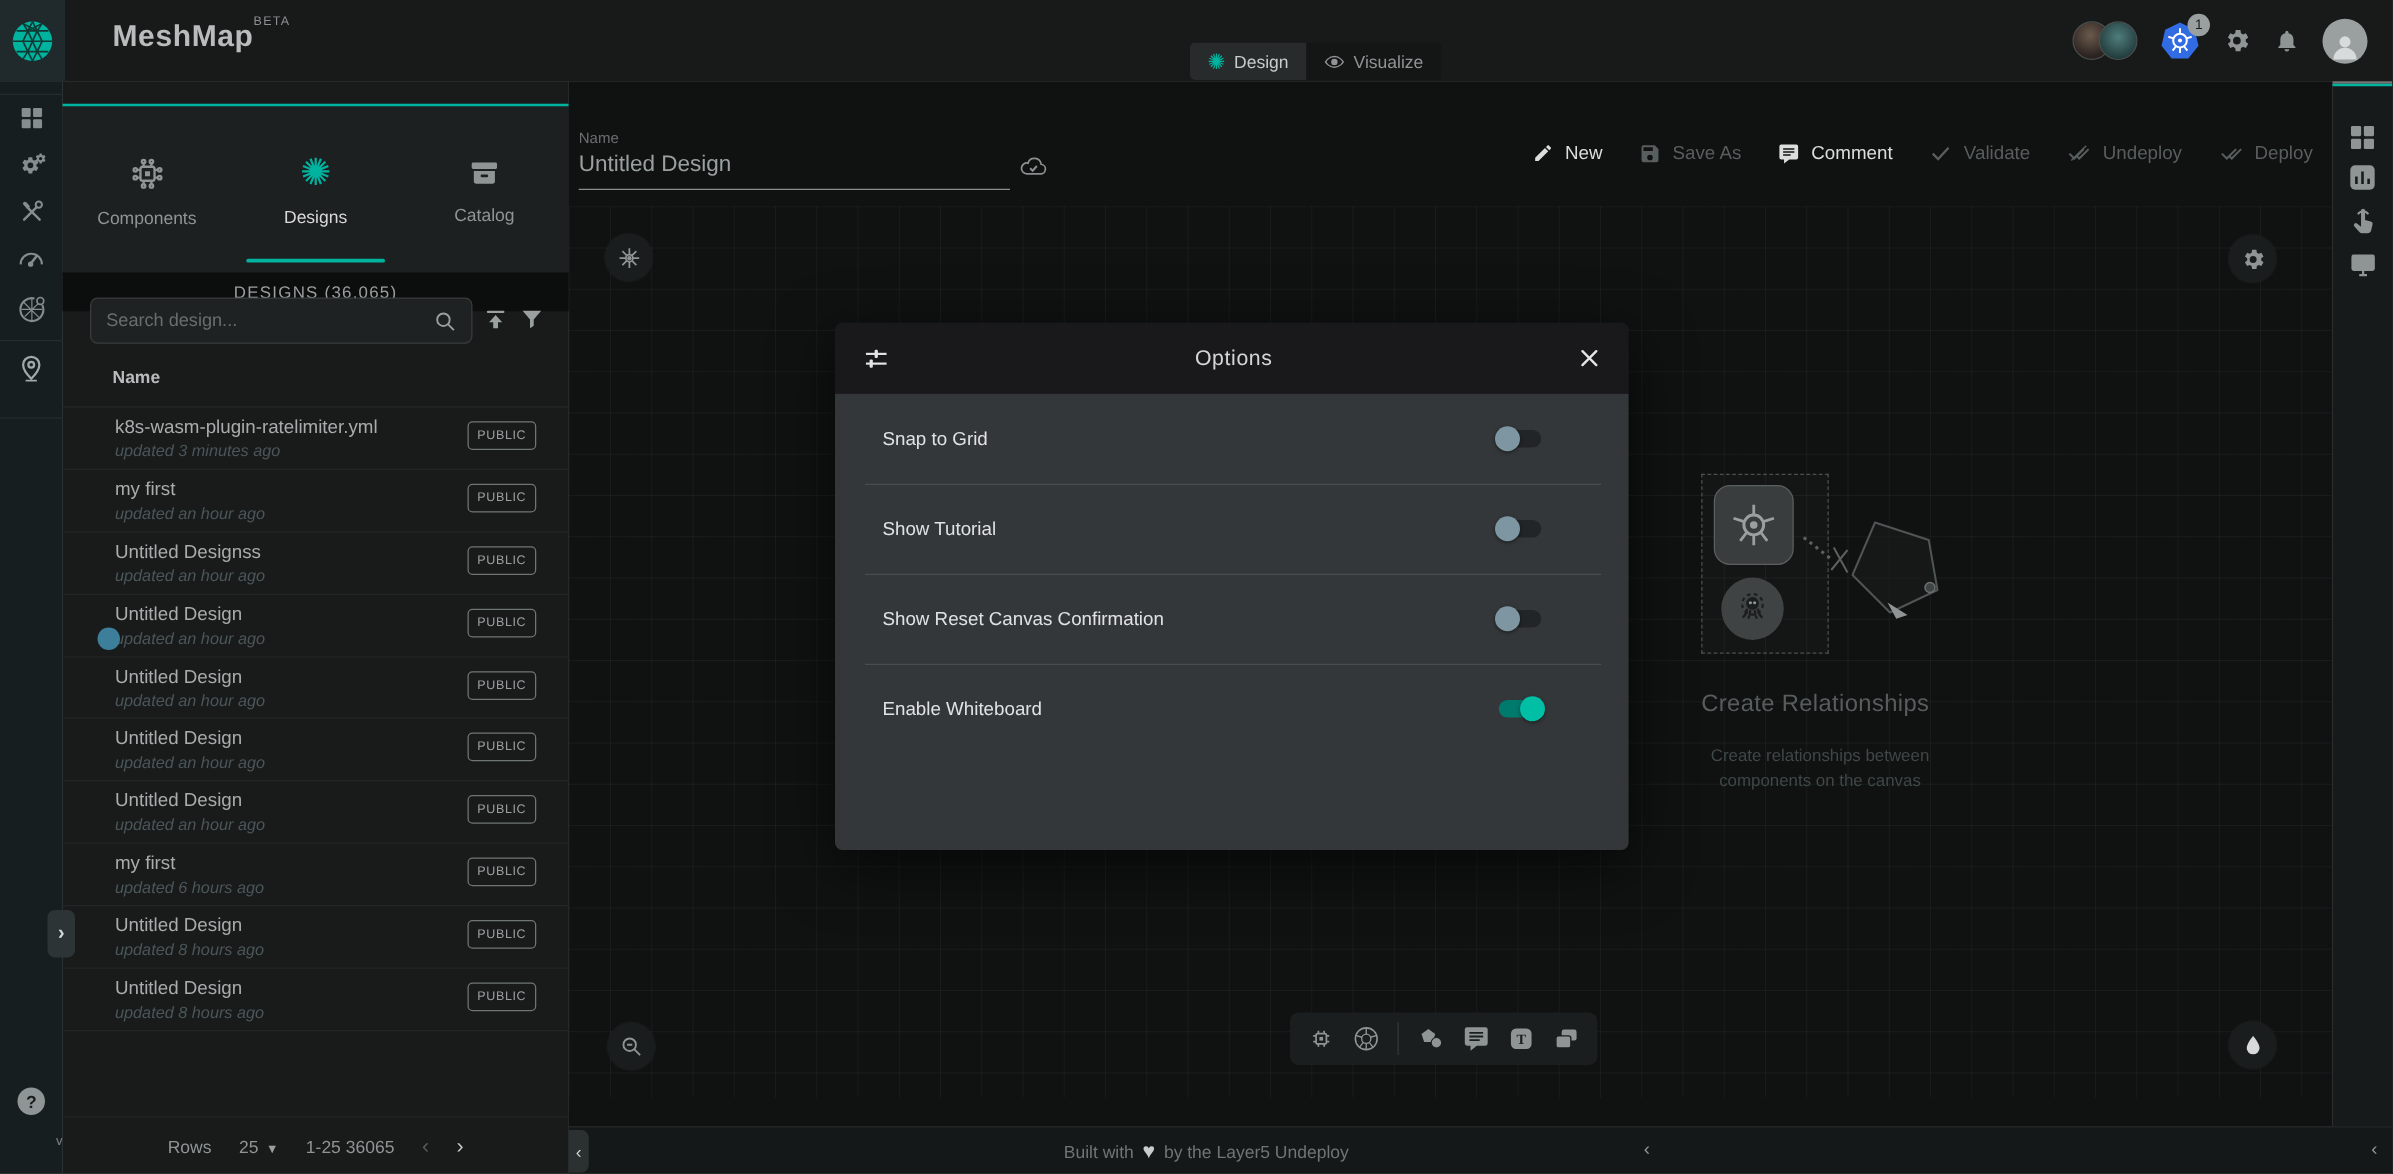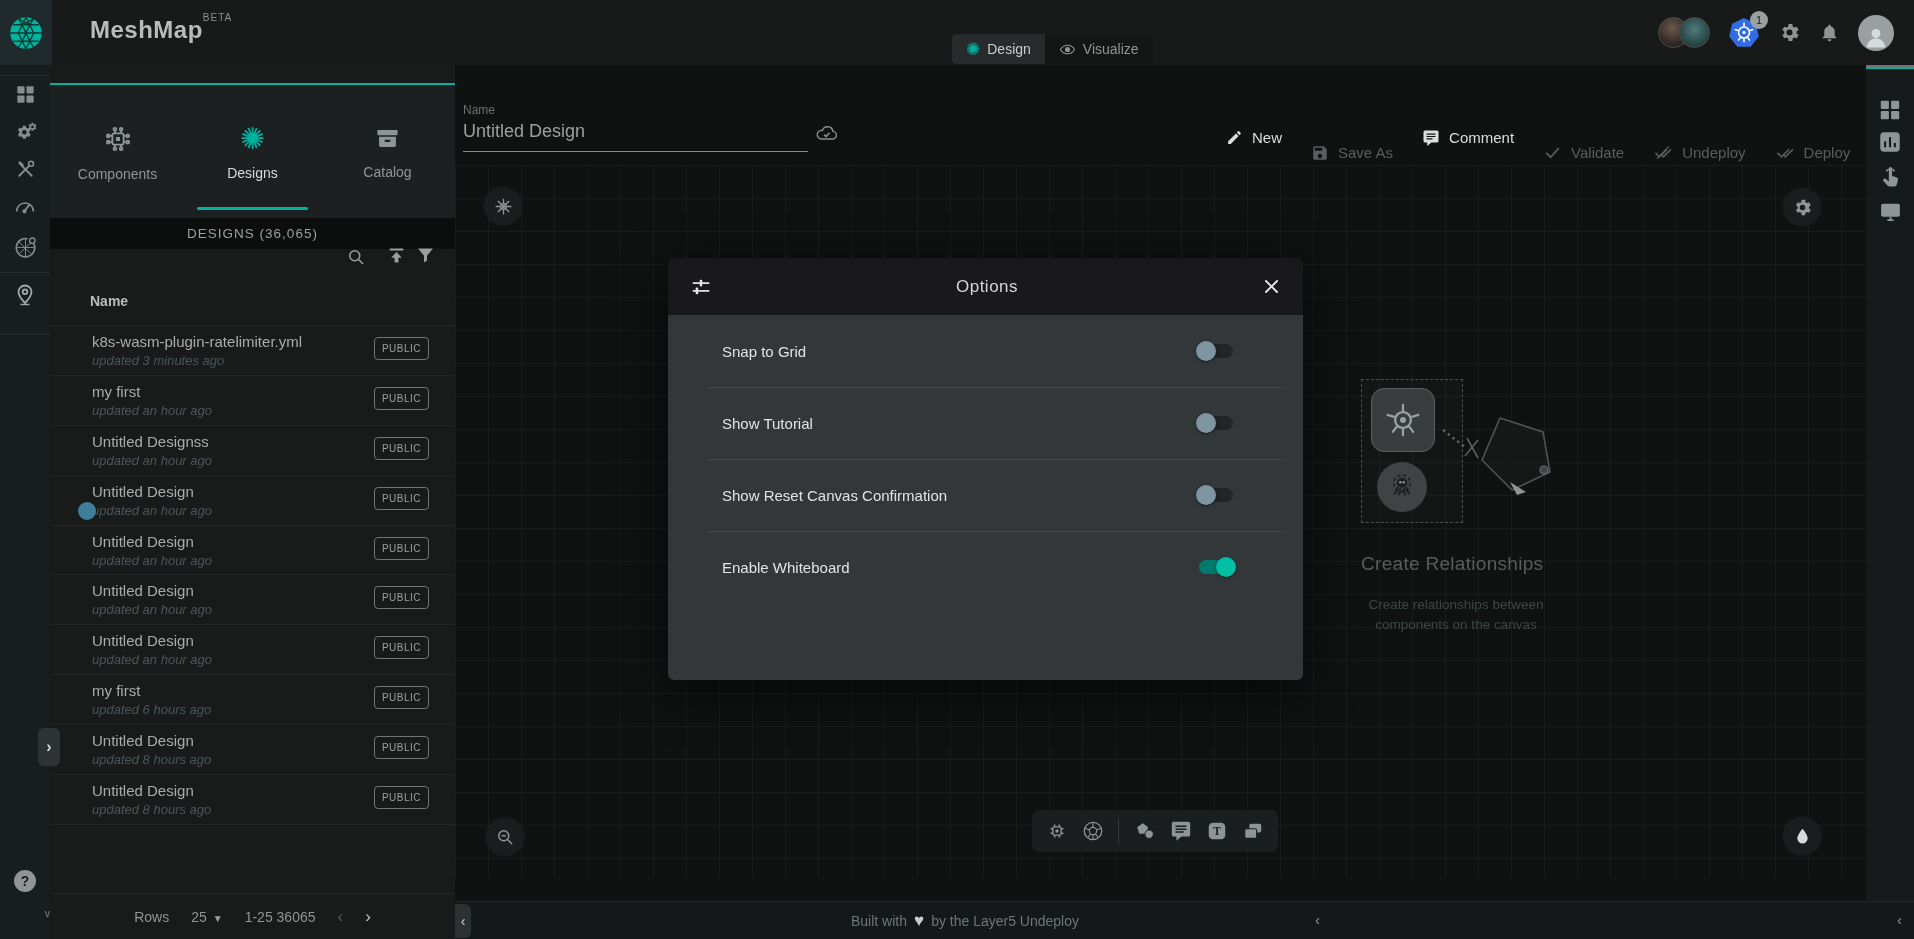--- a/index.html
+++ b/index.html
@@ -61,39 +61,39 @@
   .grid{position:absolute;left:0;top:100px;width:1411px;height:713px;
         background-image:linear-gradient(rgba(130,150,145,.075) 1px,transparent 1px),
                          linear-gradient(90deg,rgba(130,150,145,.075) 1px,transparent 1px);
         background-size:33px 33px;}
   .name-label{position:absolute;left:8px;top:38px;font-size:12px;color:#6a7070;}
   .name-value{position:absolute;left:8px;top:56px;font-size:18px;color:#9aa0a0;}
   .name-underline{position:absolute;left:8px;top:86px;width:345px;height:1px;background:#888d8d;}
   .cloud-ic{position:absolute;left:358px;top:56px;color:#8a8f8f;}
   .toolbar{position:absolute;left:771px;top:48px;display:flex;align-items:center;gap:29px;}
   .tb-btn{display:flex;align-items:center;gap:9px;font-size:15px;color:#dcdede;cursor:pointer;white-space:nowrap;}
-  .tb-btn.disabled{color:#585e5e;cursor:default;margin-top:30px;}
+  .tb-btn.disabled{color:#585e5e;cursor:default;}
   .circ-btn{position:absolute;width:38px;height:38px;border-radius:50%;background:#1a1d1d;box-shadow:0 0 0 1px rgba(255,255,255,.03);display:flex;align-items:center;justify-content:center;color:#8f9494;cursor:pointer;}
   .dock{position:absolute;left:577px;top:745px;width:246px;height:42px;background:#1b1e1e;border-radius:7px;display:flex;align-items:center;justify-content:space-evenly;color:#8f9494;}
   .dock-div{width:1px;height:26px;background:#343838;}
   .dock-ic{cursor:pointer;display:flex;}
   
   .dash-box{position:absolute;left:906px;top:314px;width:100px;height:142px;border:1.5px dashed #4a4f4f;background:rgba(255,255,255,.02);}
   .k8s-tile{position:absolute;left:9px;top:8px;width:62px;height:62px;border-radius:13px;background:#3a3d3d;border:1px solid #5a5f5f;display:flex;align-items:center;justify-content:center;color:#9aa0a0;}
   .squid-circ{position:absolute;left:15px;top:82px;width:50px;height:50px;border-radius:50%;background:#404343;display:flex;align-items:center;justify-content:center;}
   .tut-title{position:absolute;left:906px;top:488px;font-size:19px;color:#575d5d;letter-spacing:.3px;}
   .tut-desc{position:absolute;left:903px;top:530px;width:196px;text-align:center;font-size:13.5px;line-height:20px;color:#3f4747;}
   .frag-title{position:absolute;left:791px;top:383px;font-size:19px;color:#575d5d;}
   .frag-desc{position:absolute;left:790px;top:420px;font-size:13.5px;color:#3f4747;}
 
   
   .modal{position:absolute;left:668px;top:258px;width:635px;height:422px;border-radius:6px;overflow:hidden;box-shadow:0 12px 48px rgba(0,0,0,.65);z-index:40;}
   .modal-head{height:57px;background:#19191b;display:flex;align-items:center;padding:0 22px;color:#e4e6e6;}
   .modal-title{flex:1;text-align:center;font-size:17px;letter-spacing:.5px;color:#d4d6d6;}
-  .modal-body{background:#343739;height:365px;padding-left:16px;}
+  .modal-body{background:#343739;height:365px;}
   .opt-row{position:relative;height:72px;display:flex;align-items:center;}
   .opt-row + .opt-row::before{content:"";position:absolute;left:24px;right:22px;top:0;height:1px;background:#4a4d4d;}
   .opt-label{margin-left:38px;font-size:15px;color:#e0e3e3;}
   .toggle{position:absolute;right:70px;width:34px;height:14px;border-radius:7px;background:#222527;cursor:pointer;}
   .toggle::after{content:"";position:absolute;left:-3px;top:-3px;width:20px;height:20px;border-radius:50%;background:#7E96A1;box-shadow:0 1px 3px rgba(0,0,0,.5);}
   .toggle.on{background:#007a6d;}
   .toggle.on::after{left:auto;right:-3px;background:#00BFA5;}
 
   
   .rrail{position:absolute;left:1866px;top:67px;width:48px;height:834px;background:#171a1a;border-top:2px solid #00B39F;}
@@ -258,20 +258,21 @@
             <rect x="3" y="4.5" width="18" height="4.5" rx="1"></rect>
             <path d="M4.5 10.5h15V18a1.5 1.5 0 0 1-1.5 1.5H6A1.5 1.5 0 0 1 4.5 18z"></path>
             <rect x="9.3" y="13" width="5.4" height="2" rx="1" fill="#1d2020"></rect>
           </svg>
         <span>Catalog</span>
       </div>
     </div>
 
     <div class="band">DESIGNS (36,065)</div>
 
+    <input class="search-input" placeholder="Search design..." style="">
     <span class="search-ic">
       <svg width="20" height="20" viewBox="0 0 24 24" fill="none" stroke="currentColor" stroke-width="1.8">
           <circle cx="10.5" cy="10.5" r="6"></circle>
           <path d="M15 15l5.5 5.5"></path>
         </svg>
     </span>
     <span class="abs" style="left:336px;top:180px;color:#9aa0a0;cursor:pointer;">
       <svg width="21" height="21" viewBox="0 0 24 24" fill="currentColor">
           <rect x="4" y="4" width="16" height="2.2" rx="1"></rect>
           <path d="M12 8l6 6.6h-3.8V20h-4.4v-5.4H6z"></path>

